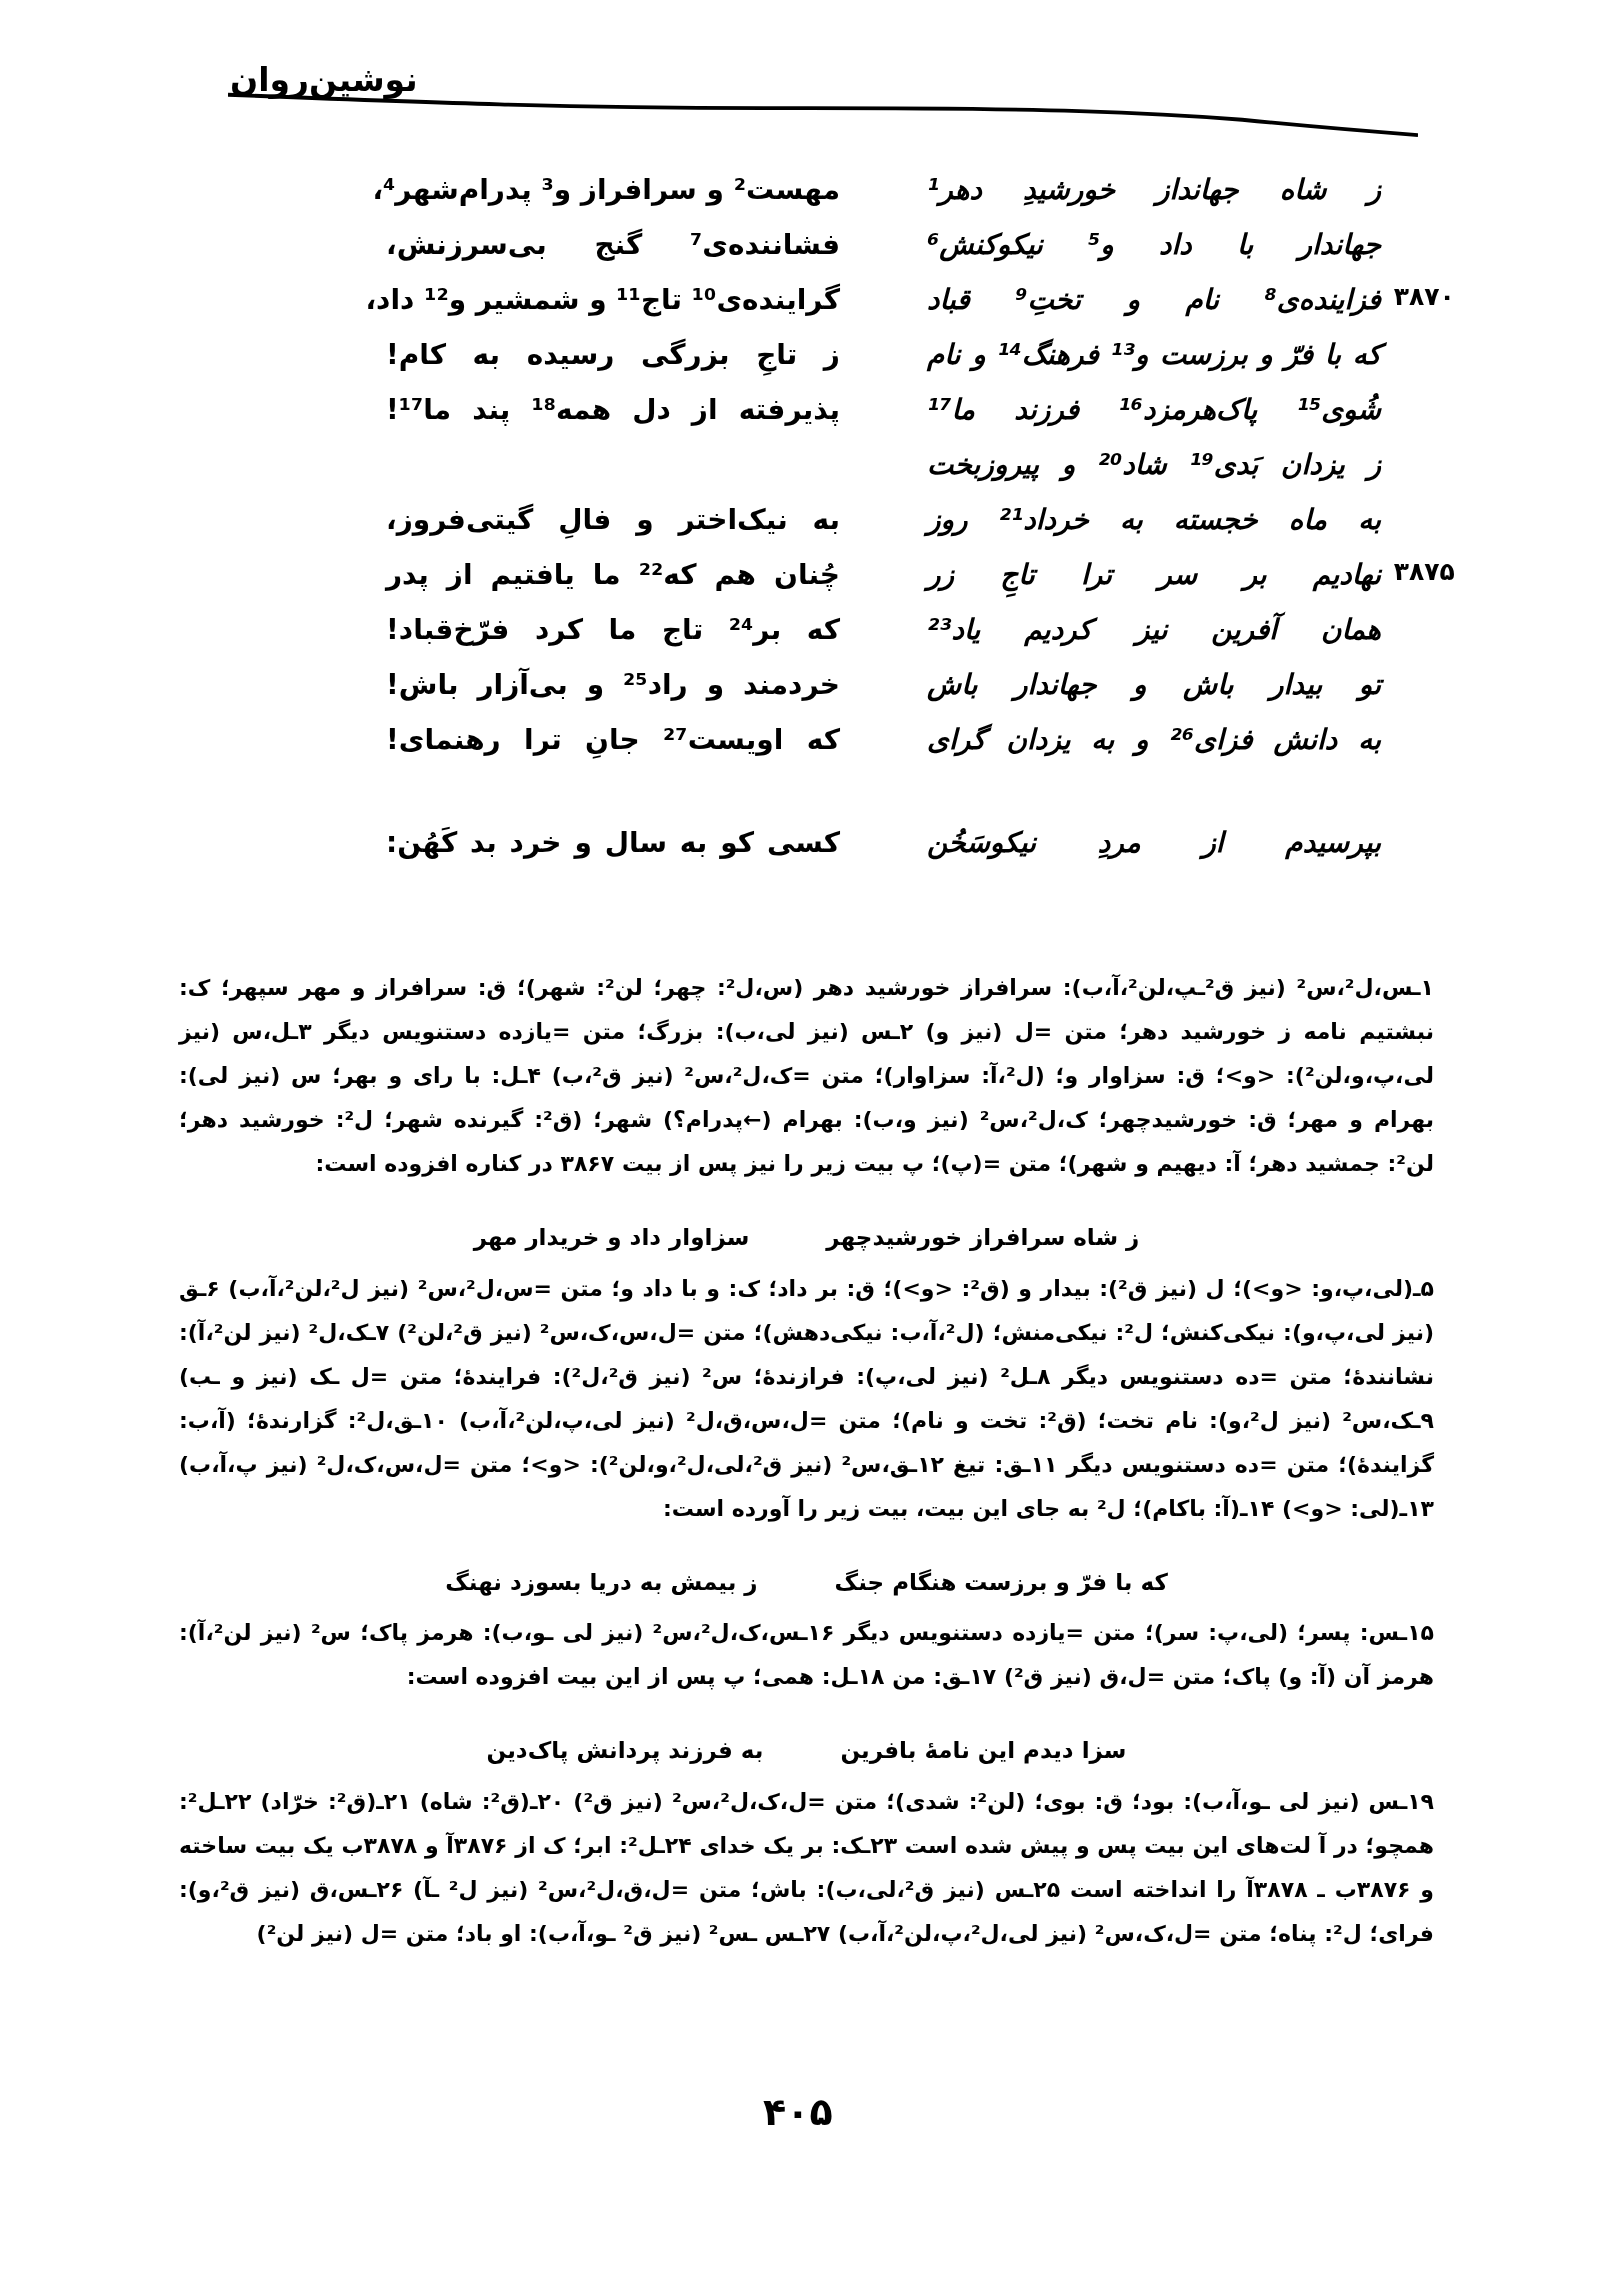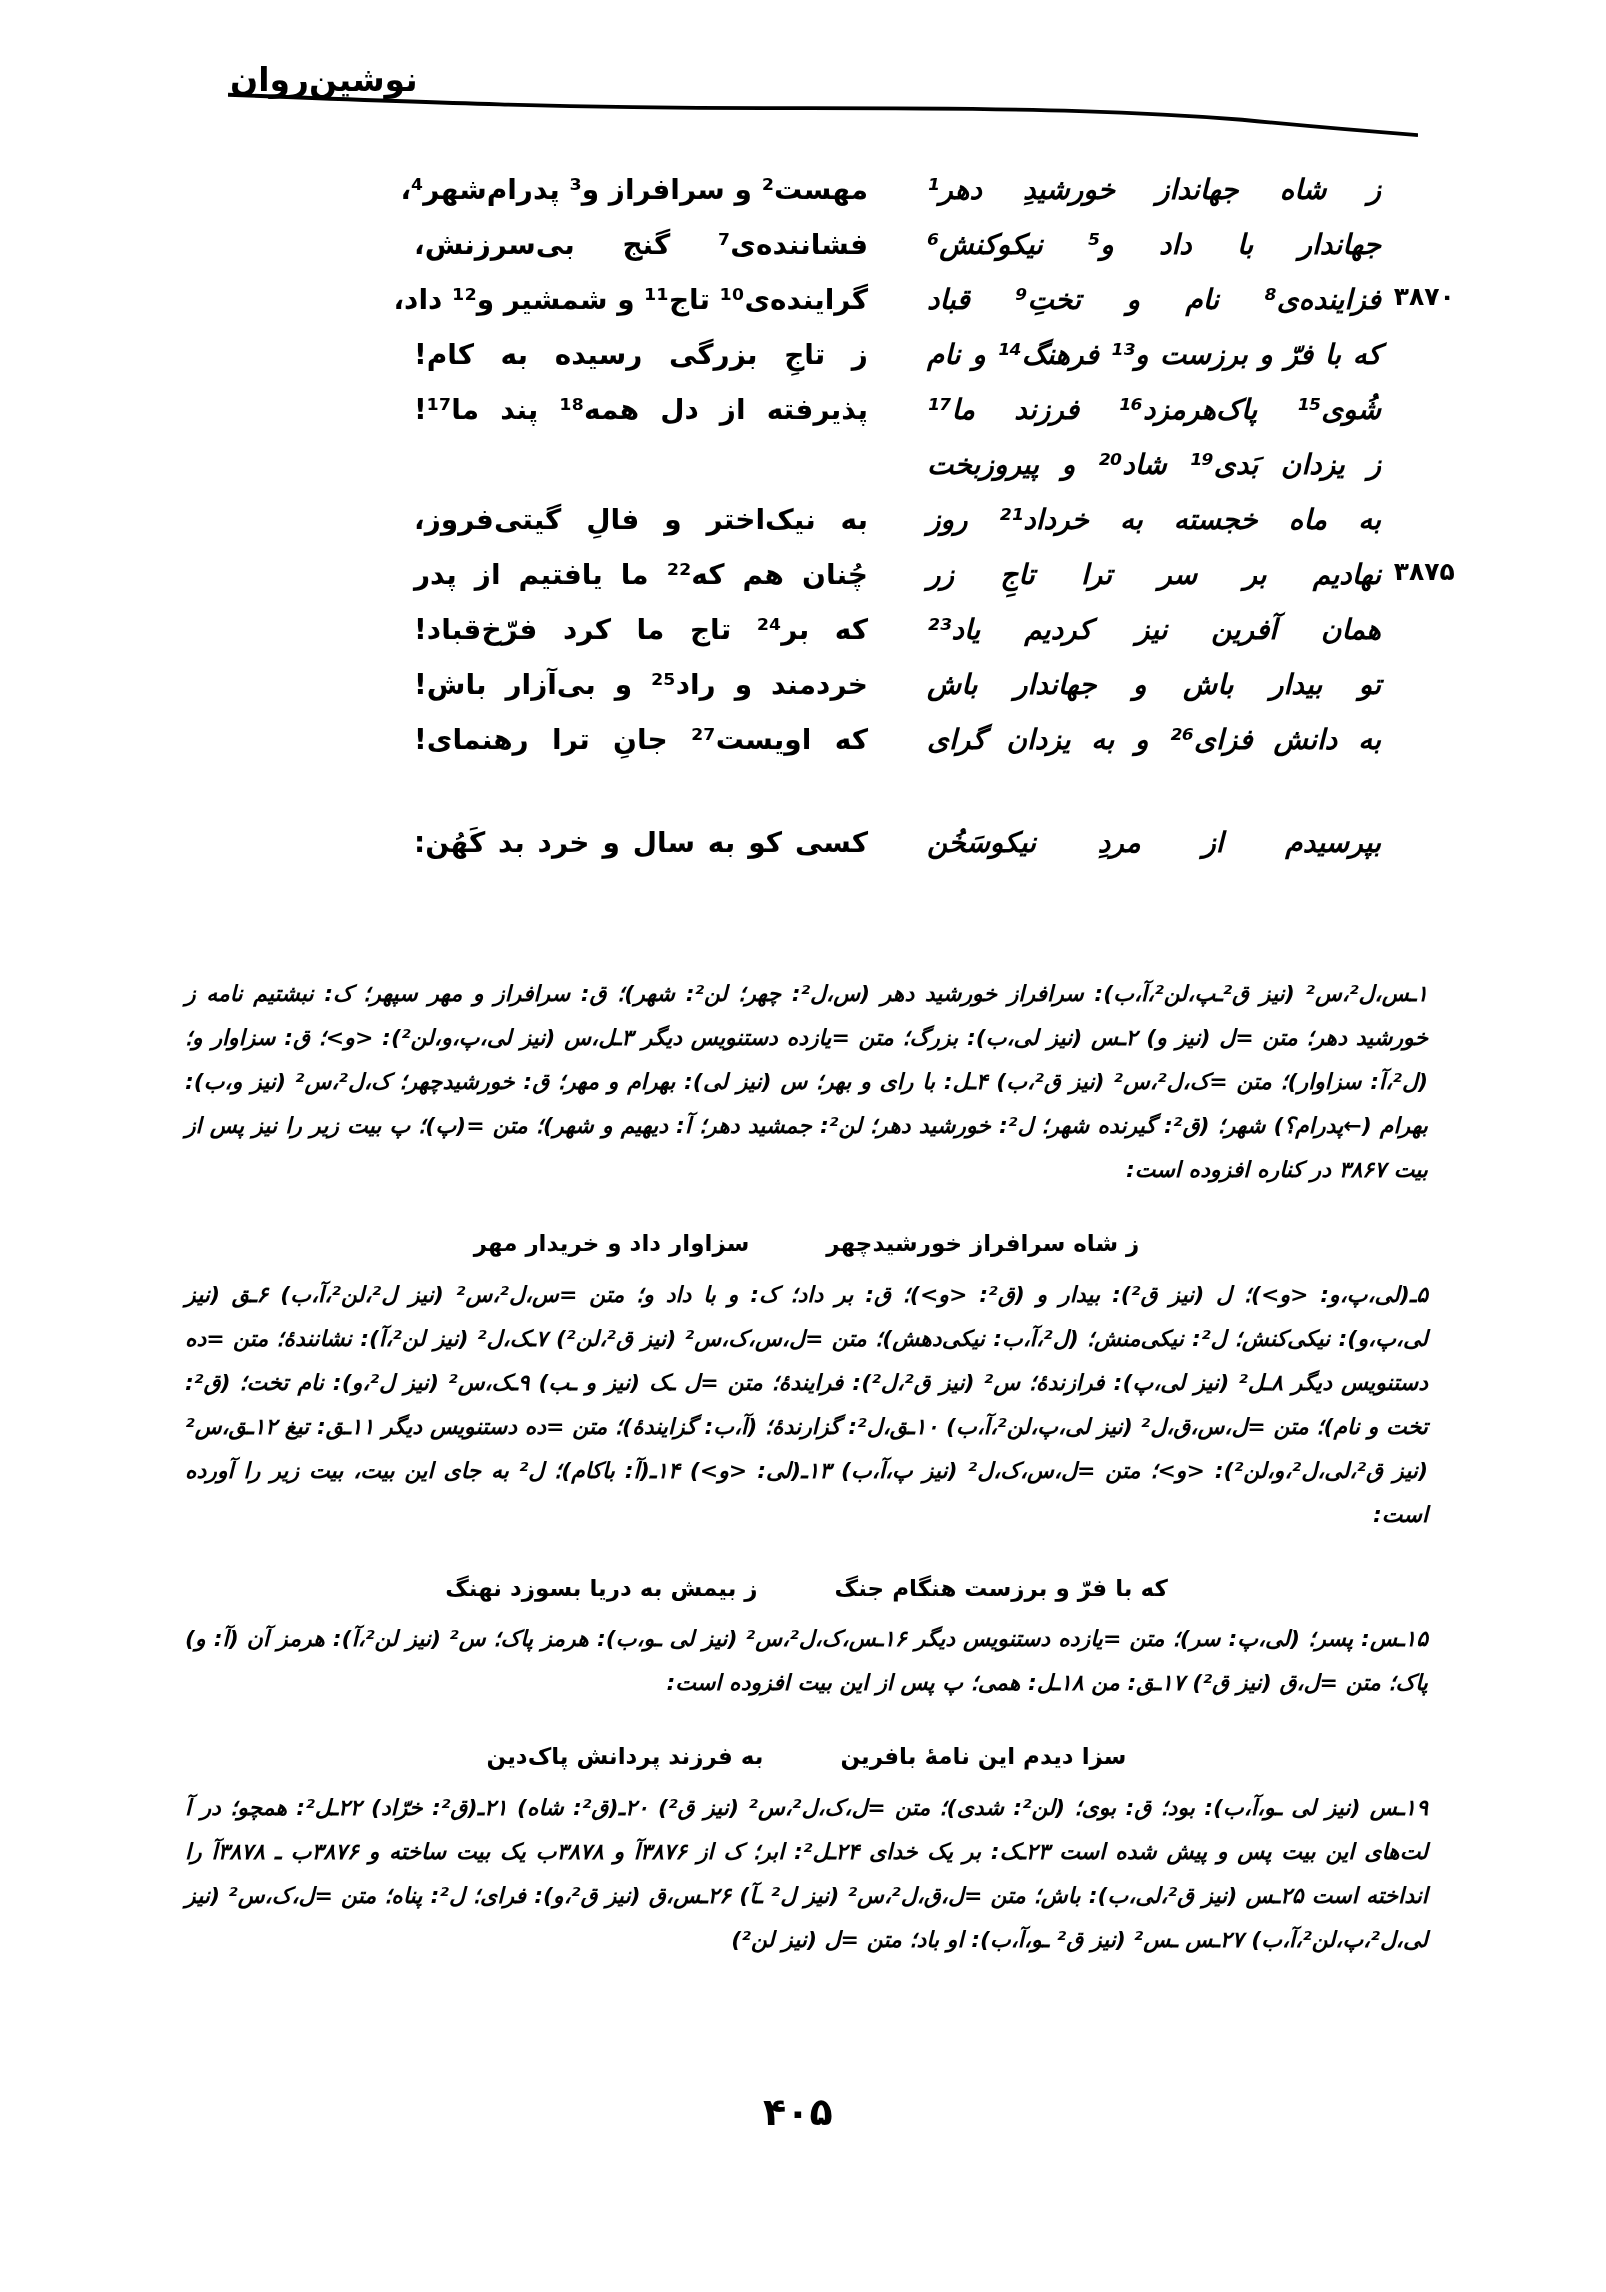--- a/index.html
+++ b/index.html
@@ -43,42 +43,42 @@
     }
     .hemistich {
       font-size: 28px;
       font-weight: bold;
       white-space: nowrap;
       text-align: justify;
       text-align-last: justify;
       line-height: 39px;
     }
     .hemi-right { width: 454px; margin-right: 68px; font-style: italic; }
-    .hemi-left { width: 454px; margin-right: 59px; }
+    .hemi-left { width: 454px; margin-right: 87px; }
     .verse-num {
       position: absolute;
       right: -5.8px;
       font-size: 25px;
       font-weight: bold;
       direction: ltr;
       bottom: 8px;
     }
     .verse-gap { height: 48px; }
     .footnotes {
       position: absolute;
       top: 966px;
       left: 179px;
       width: 1255px;
       direction: rtl;
       font-size: 22px;
       font-weight: bold;
       line-height: 44px;
       text-align: justify;
     }
-    .fn-para { margin: 6px; font-style: italic; }
+    .fn-para { margin: 0; }
     .fn-verse {
       display: flex;
       flex-direction: row;
       justify-content: center;
       gap: 77px;
       font-size: 23px;
       margin: 29px 0 7.7px 0;
     }
     .page-number {
       position: absolute;

